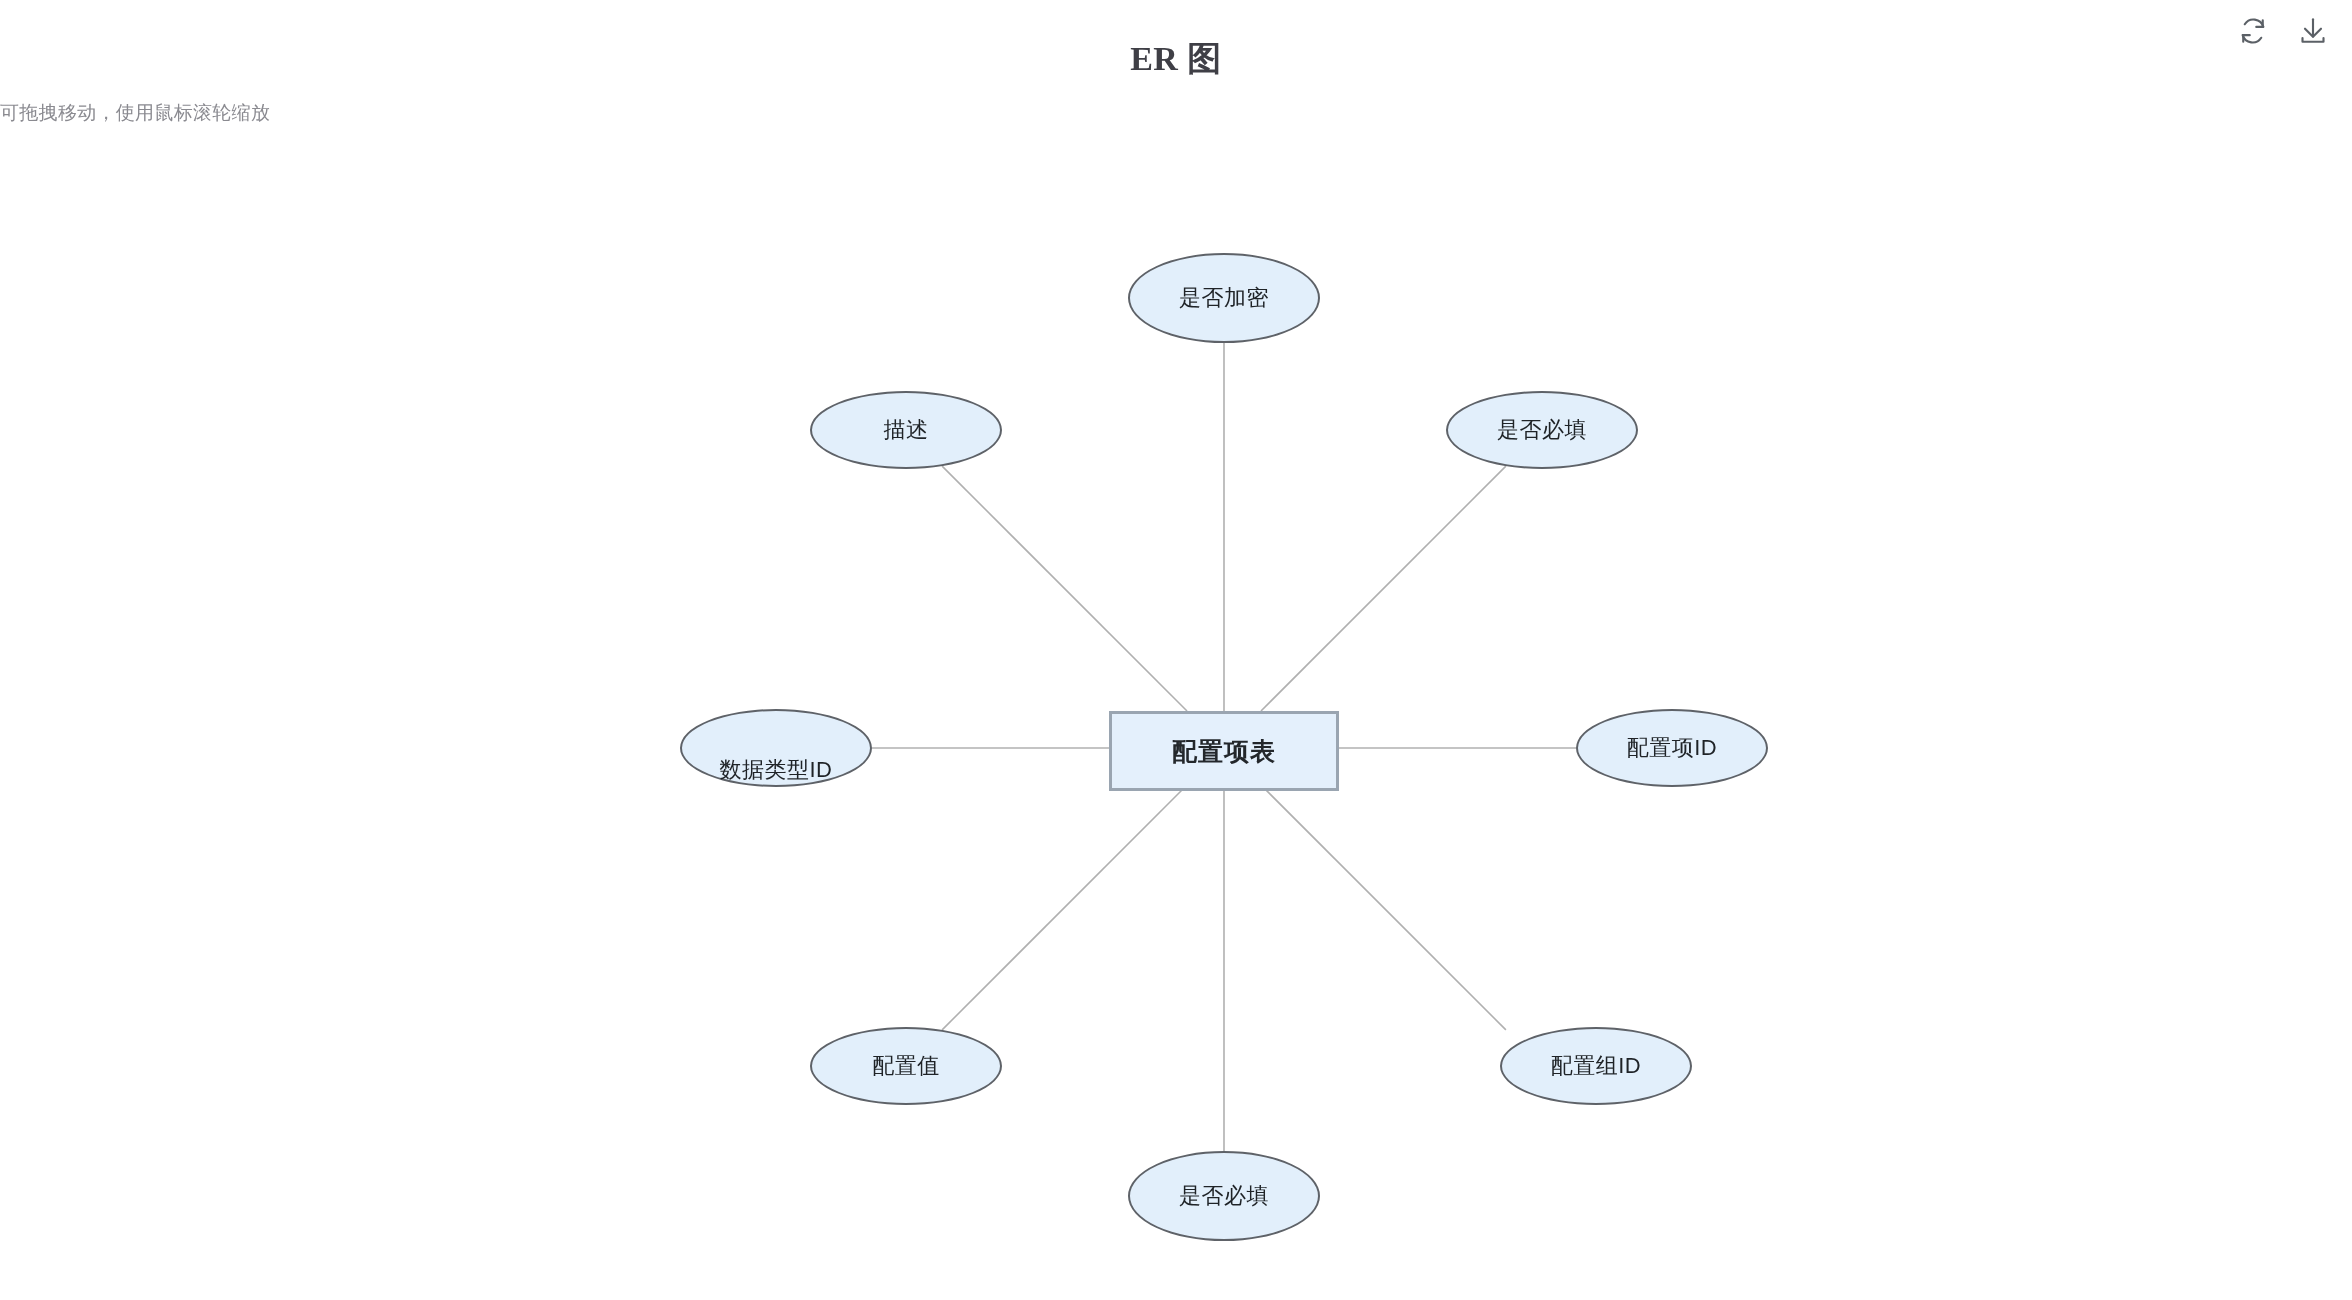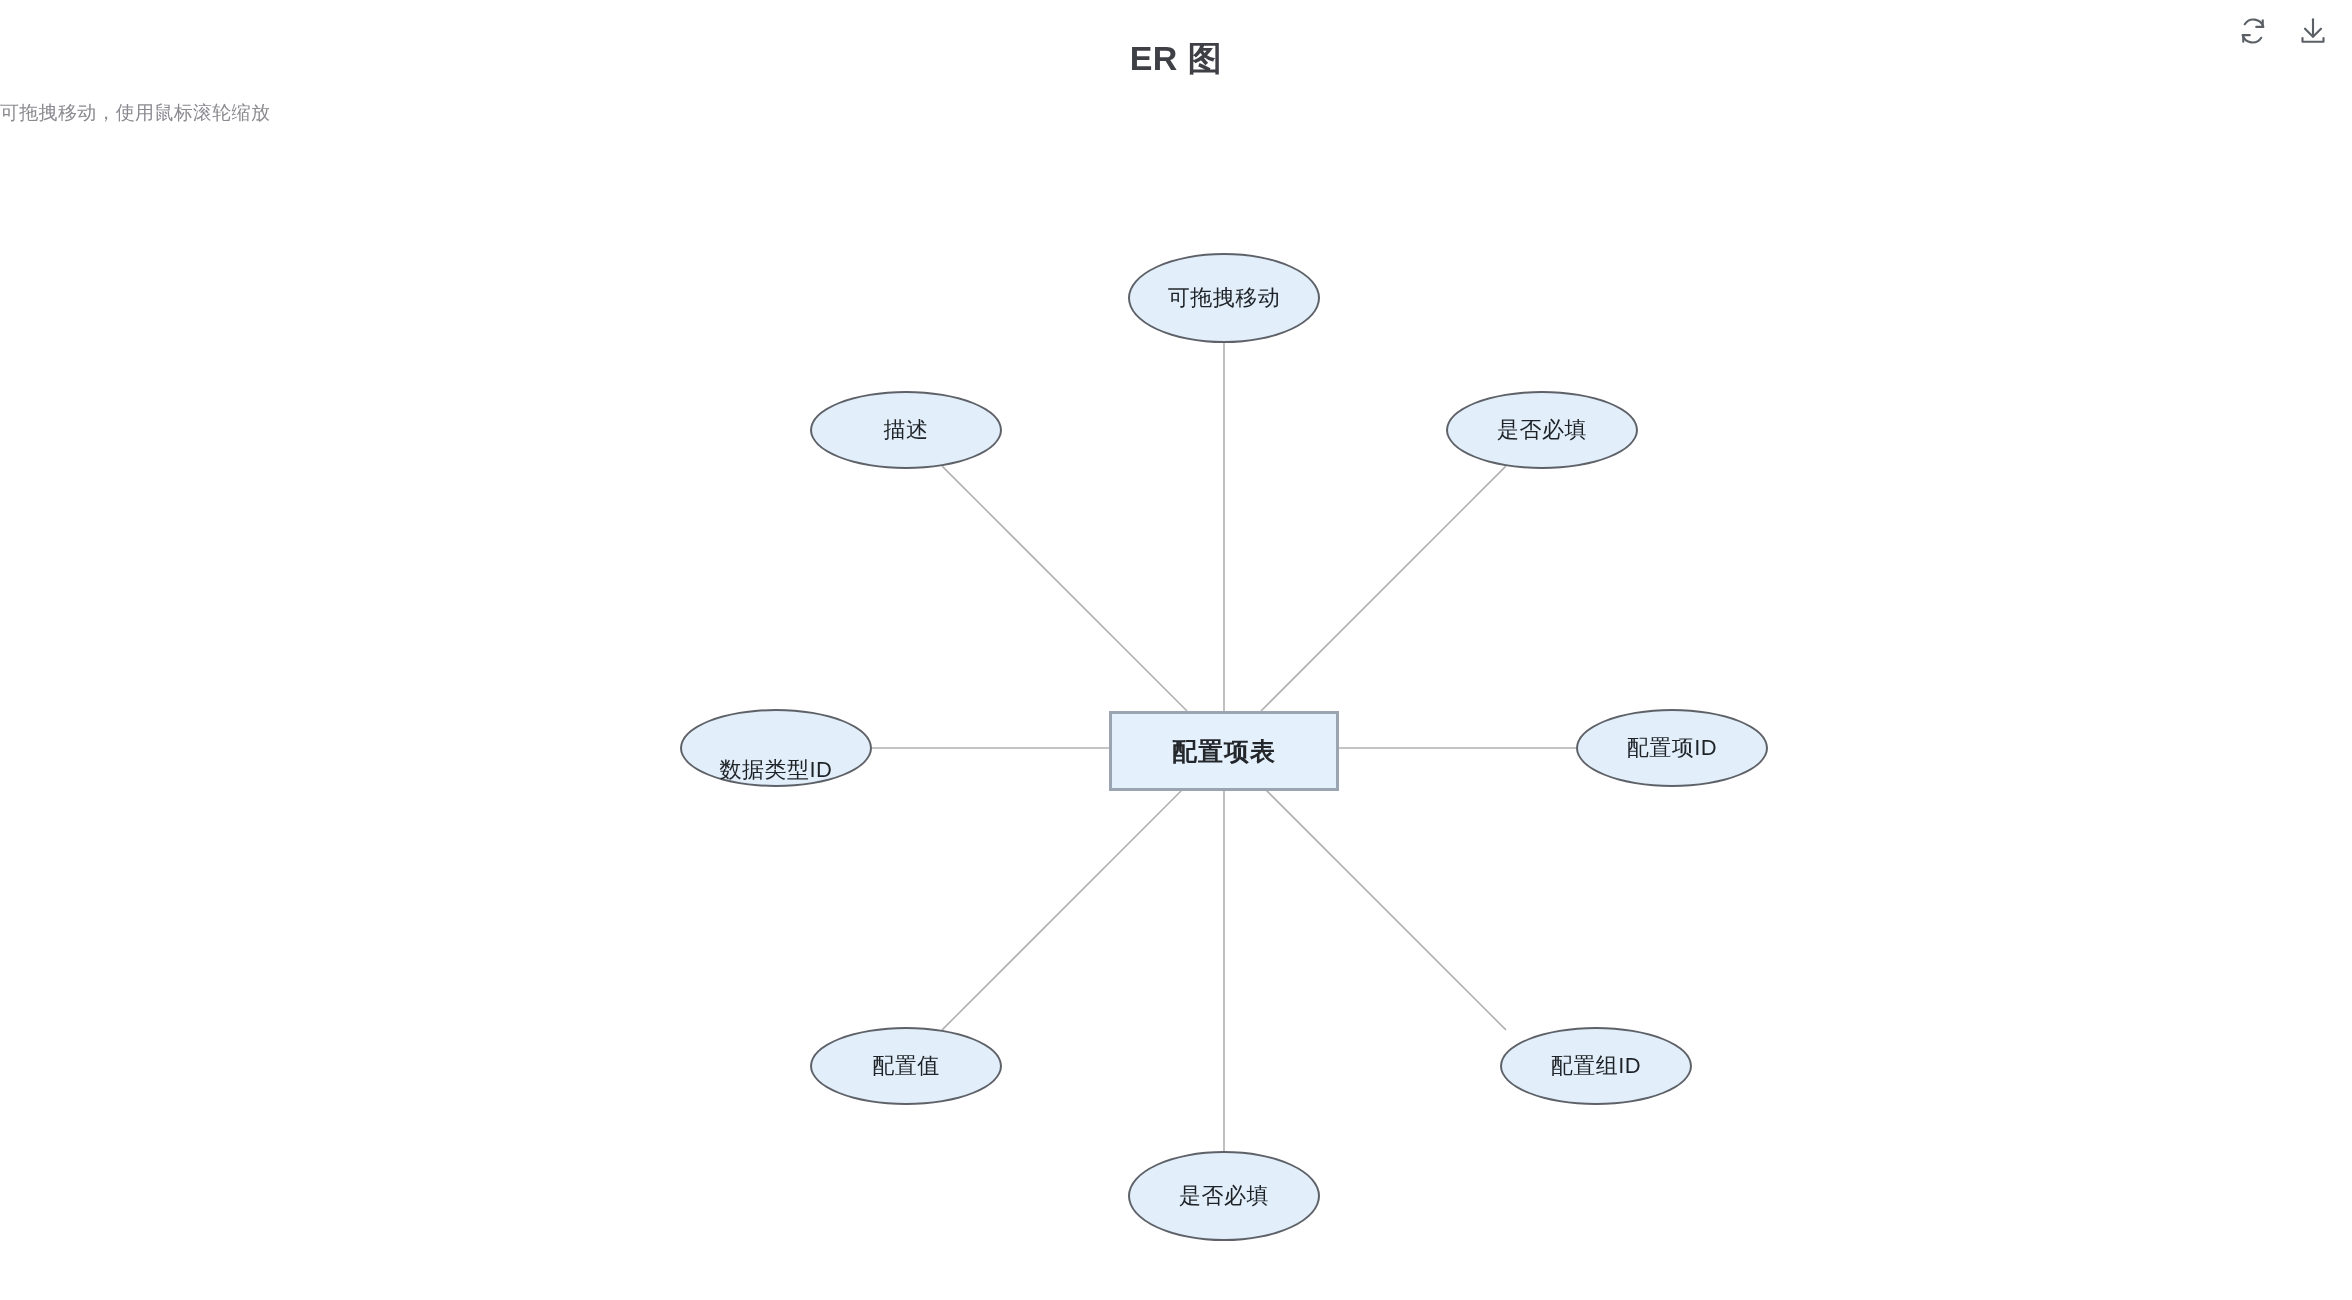--- a/index.html
+++ b/index.html
@@ -17,20 +17,21 @@
   }
 
   
   #header {
     position: absolute;
     top: 0;
     left: 0;
     width: 2255px;
     height: 160px;
     pointer-events: none;
+    font-family: Liberation Serif, serif;
   }
   #page-title {
     position: absolute;
     top: 36px;
     left: 0;
     width: 2352px;
     text-align: center;
     font-size: 34px;
     font-weight: bold;
     color: #3f3f46;
@@ -153,21 +154,21 @@
       <line x1="1187" y1="711" x2="942.13219650777" y2="466.13219650777006" stroke="#b0b0b0" stroke-width="1.6"></line>
       <line x1="1261" y1="711" x2="1505.86780349223" y2="466.13219650777006" stroke="#b0b0b0" stroke-width="1.6"></line>
       <line x1="1109" y1="748" x2="872" y2="748" stroke="#b0b0b0" stroke-width="1.6"></line>
       <line x1="1339" y1="748" x2="1576" y2="748" stroke="#b0b0b0" stroke-width="1.6"></line>
       <line x1="1187" y1="785" x2="942.13219650777" y2="1029.86780349223" stroke="#b0b0b0" stroke-width="1.6"></line>
       <line x1="1261" y1="785" x2="1505.86780349223" y2="1029.86780349223" stroke="#b0b0b0" stroke-width="1.6"></line>
       <line x1="1224" y1="785" x2="1224" y2="1151" stroke="#b0b0b0" stroke-width="1.6"></line>
     </svg>
   <div id="node-layer">
       <div class="er-node er-attribute" style="left: 1128px; top: 253px; width: 192px; height: 90px;">
-        <span class="er-node-label">可拖拽移动</span>
+        <span class="er-node-label">是否加密</span>
       </div>
       <div class="er-node er-attribute" style="left: 810px; top: 391px; width: 192px; height: 78px;">
         <span class="er-node-label">描述</span>
       </div>
       <div class="er-node er-attribute" style="left: 1446px; top: 391px; width: 192px; height: 78px;">
         <span class="er-node-label">是否必填</span>
       </div>
       <div class="er-node er-attribute" style="left: 680px; top: 709px; width: 192px; height: 78px; align-items: flex-end;">
         <span class="er-node-label">数据类型ID</span>
       </div>

